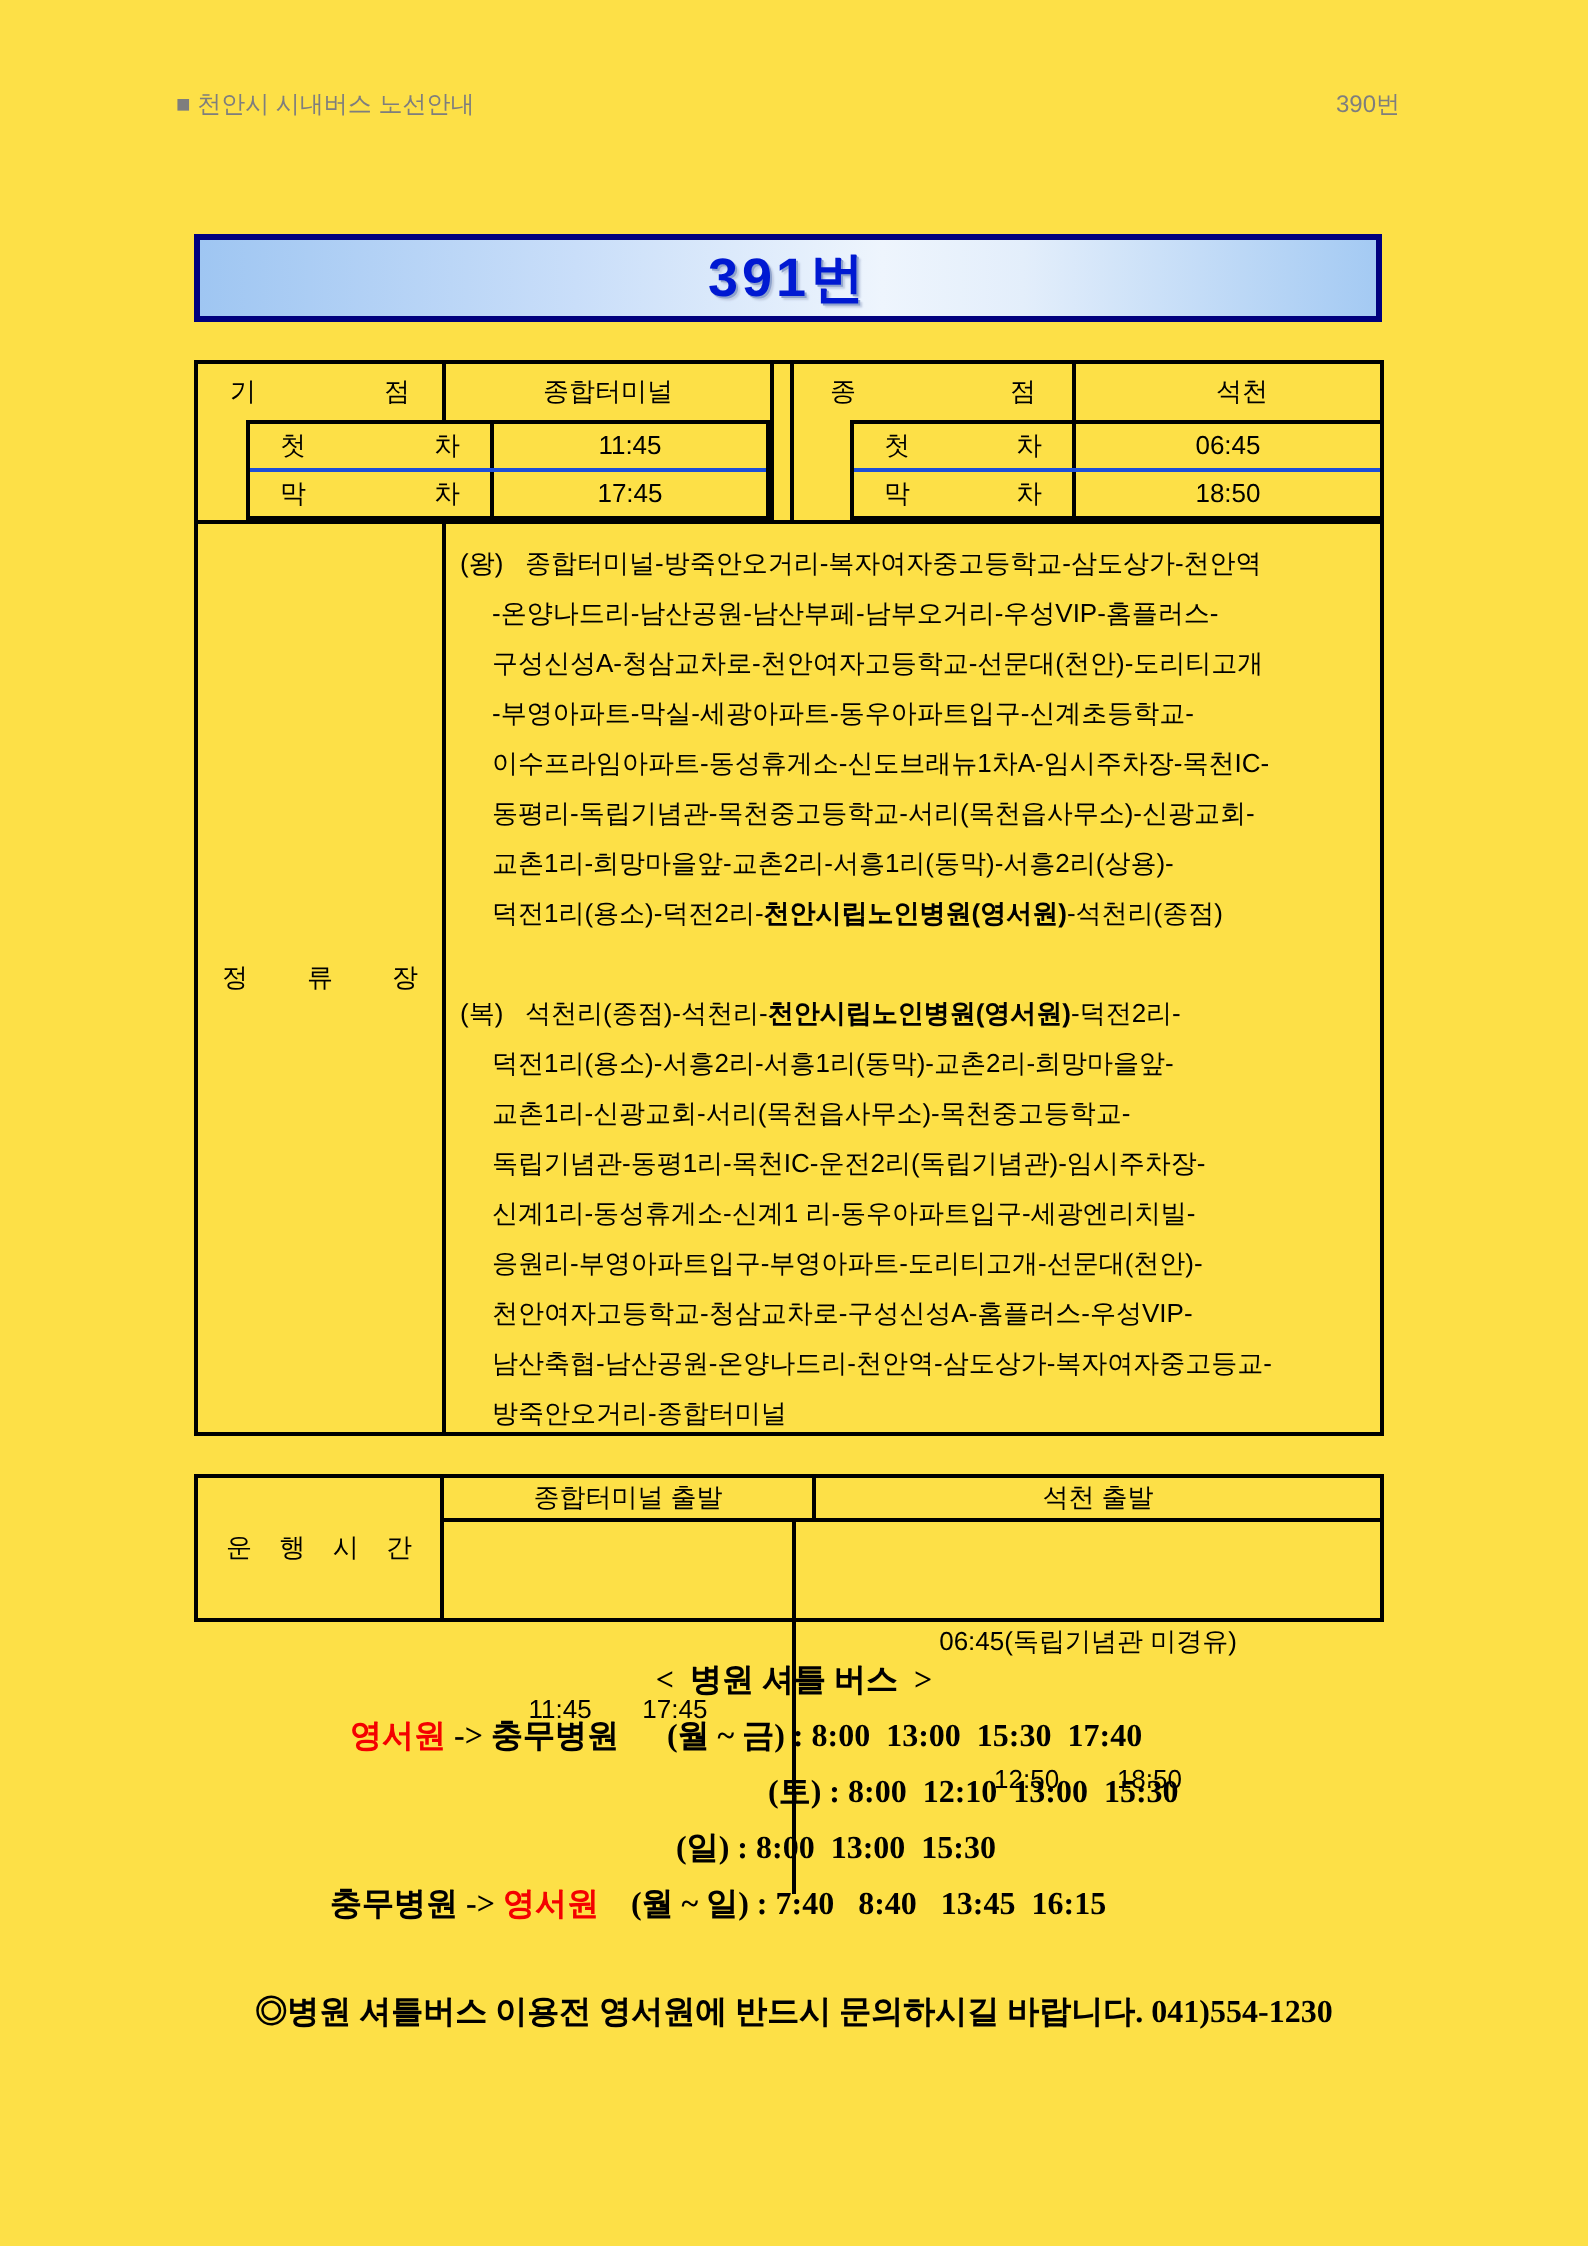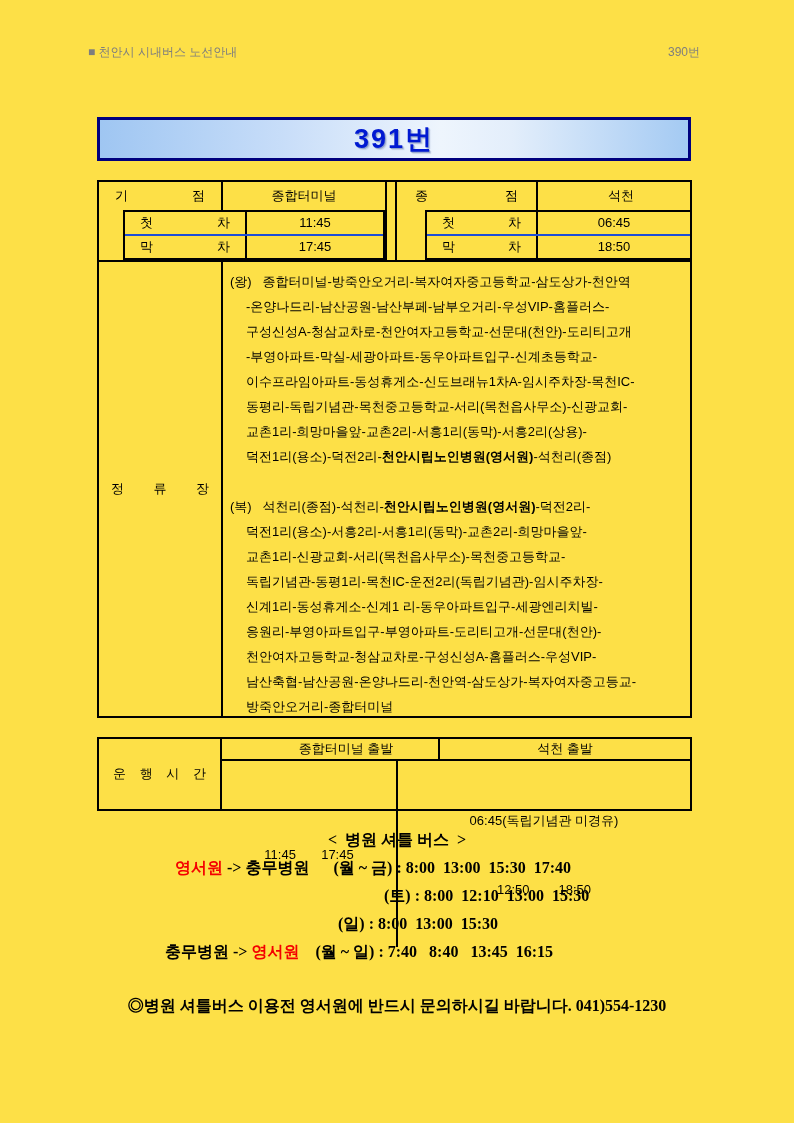--- a/index.html
+++ b/index.html
@@ -74,21 +74,21 @@
 
   
   .schedule-table {
     position:absolute; left:97px; top:737px; width:595px; height:74px;
     box-sizing:border-box; border:2px solid #000; display:flex; font-size:13px;
   }
   .schedule-label { width:123px; box-sizing:border-box; border-right:2px solid #000; display:flex; align-items:center; }
   .schedule-label > div { width:100%; padding:0 14px; box-sizing:border-box; }
   .schedule-right { flex:1; display:flex; flex-direction:column; }
   .schedule-head { height:21px; border-bottom:2px solid #000; display:flex; }
-  .sh-c1 { width:186px; box-sizing:border-box; border-right:2px solid #000; text-align:center; line-height:20px;margin-left:32px; }
+  .sh-c1 { width:186px; box-sizing:border-box; border-right:2px solid #000; text-align:center; line-height:20px; }
   .sh-c2 { flex:1; text-align:center; line-height:20px; }
   .schedule-body { flex:1; display:flex; }
   .sb-c1 { width:176px; box-sizing:border-box; border-right:2px solid #000;
            display:flex; align-items:center; justify-content:center; white-space:pre; }
   .sb-c2 { flex:1; text-align:center; padding-top:2px; line-height:23px; white-space:pre; }
 
   
   .serif-bold { font-family:"Liberation Serif", serif; font-weight:bold; }
   .shuttle-title { position:absolute; top:830px; left:0; width:794px; text-align:center; font-size:16px; white-space:pre; }
   .shuttle-line { position:absolute; font-size:16px; white-space:pre; }

